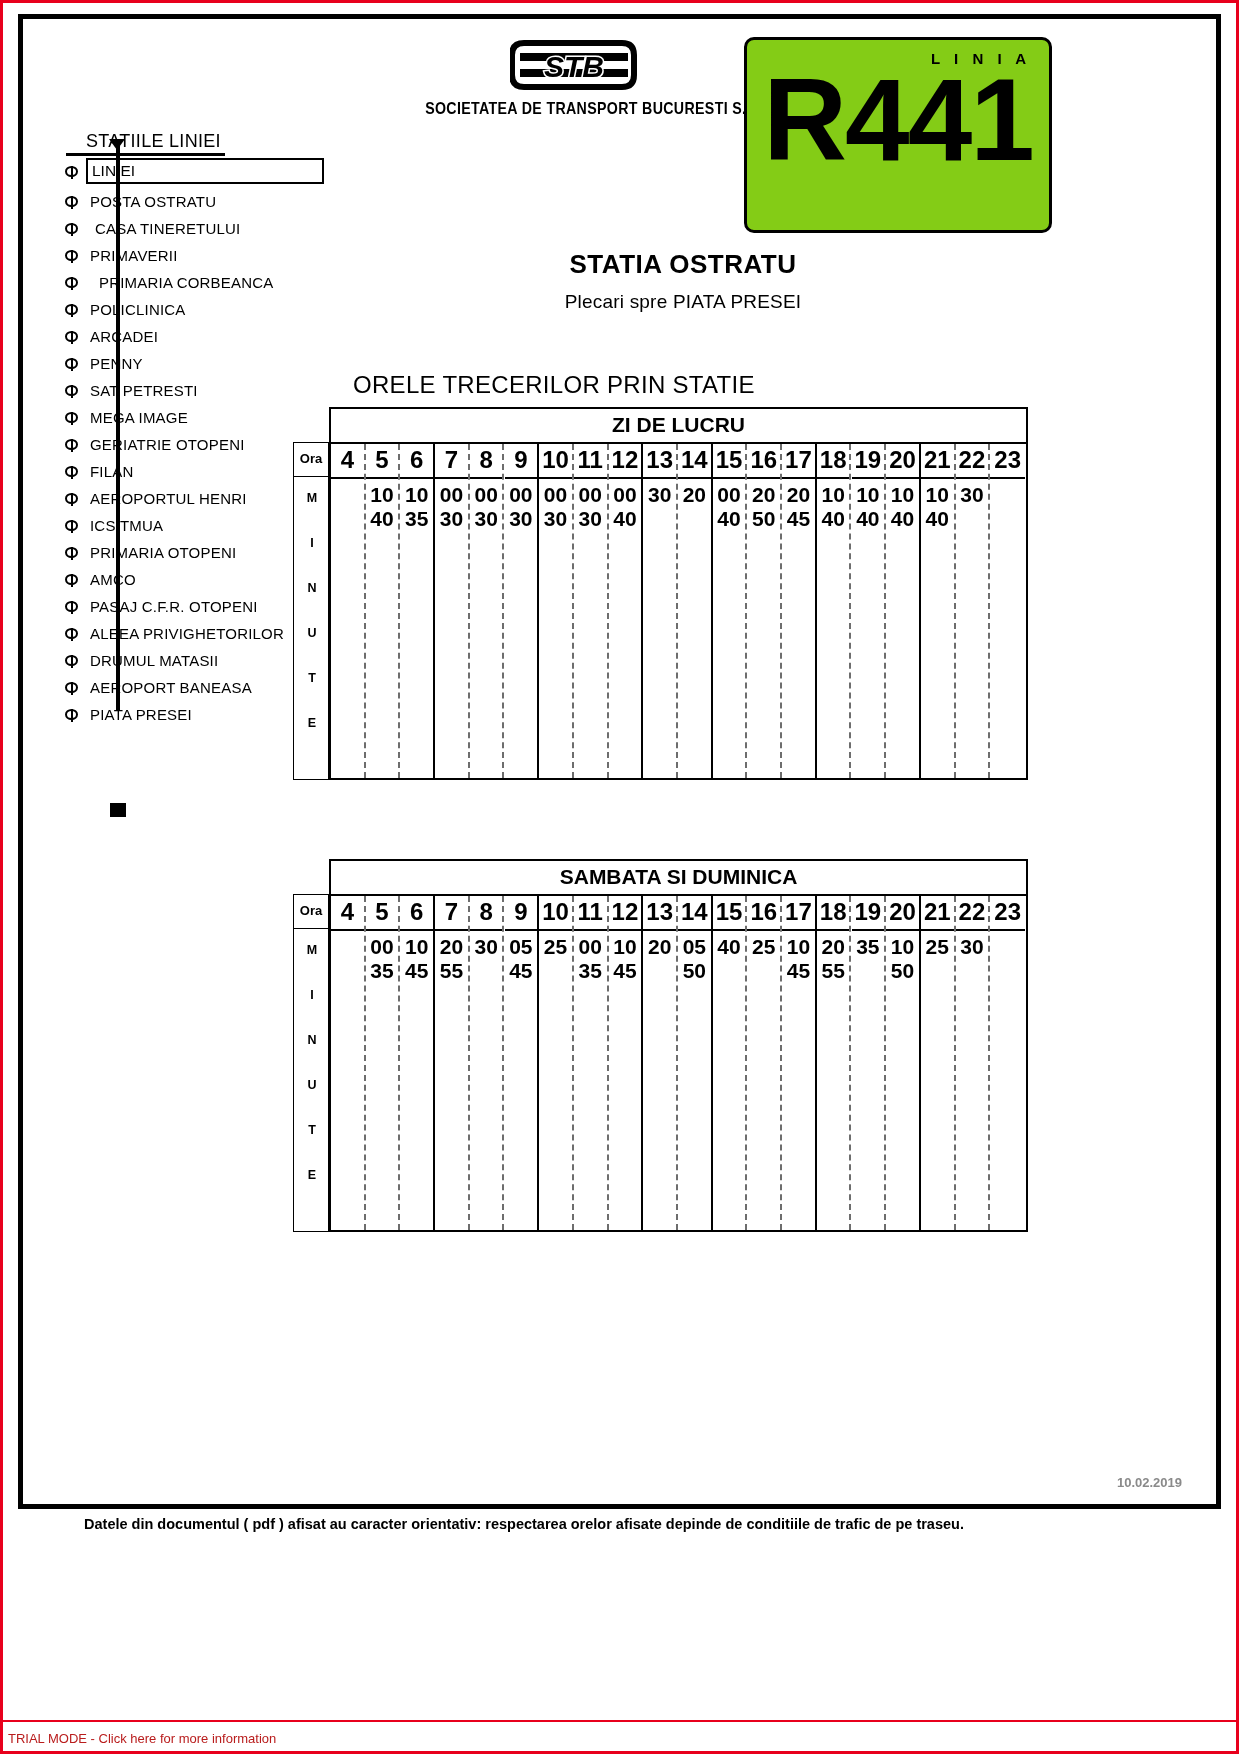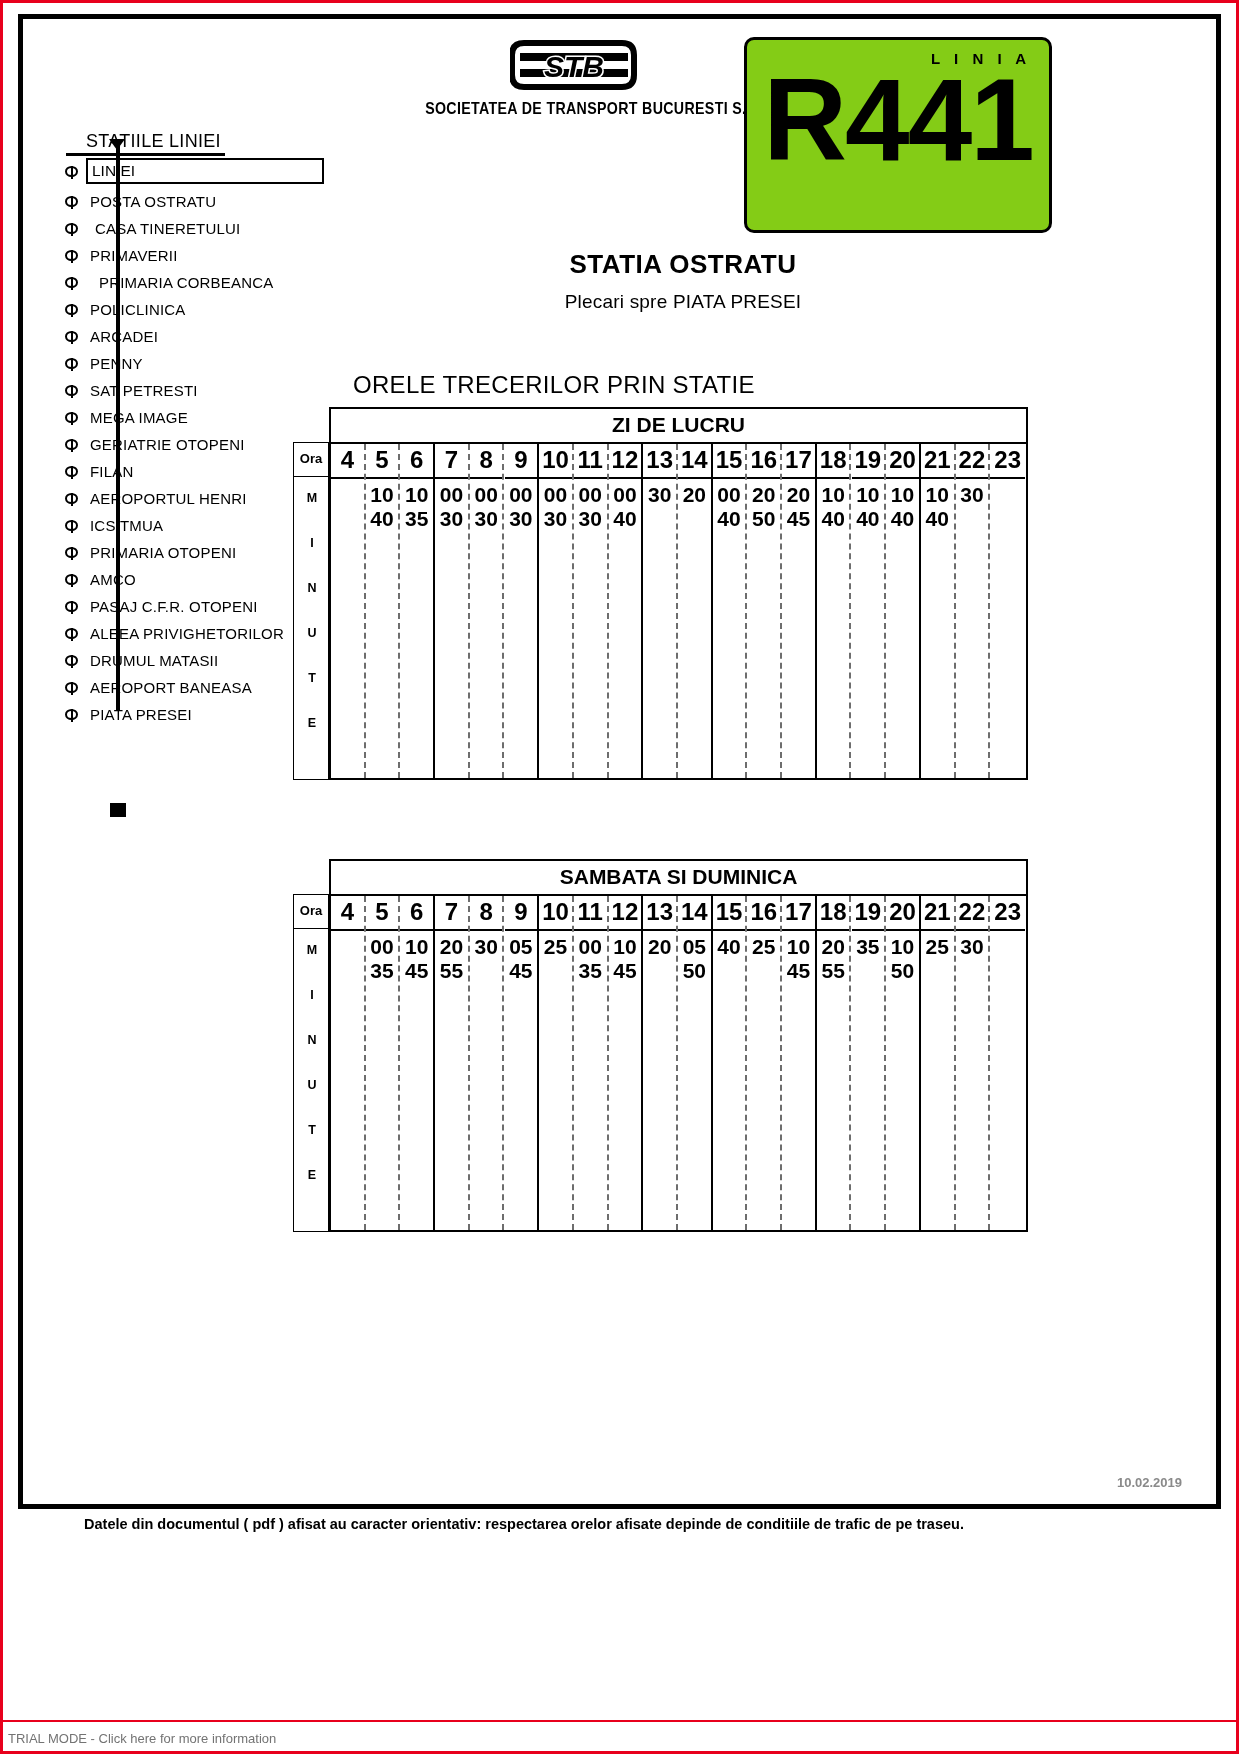--- a/index.html
+++ b/index.html
@@ -60,21 +60,21 @@
   .hcol .hnum{height:33px;line-height:31px;text-align:center;font-size:24px;font-weight:bold;border-bottom:2.5px solid #000;}
   .hcol .mins{padding-top:4px;text-align:center;}
   .hcol .mins div{font-size:21px;font-weight:bold;line-height:24px;height:24px;text-align:center;}
   .sep-solid{border-right:2.5px solid #000;}
   .sep-dash{border-right:2px dashed #6d6d6d;}
 
   .date-stamp{position:absolute;right:34px;bottom:14px;font-size:13px;font-weight:bold;color:#8a8a8a;}
 
   .disclaimer{position:absolute;left:0;top:1516px;width:1048px;text-align:center;font-size:14.5px;font-weight:bold;}
 
-  .trial{position:absolute;left:8px;bottom:8px;font-size:13px;color:#737373;}
+  .trial{position:absolute;left:8px;bottom:8px;font-size:13px;color:#b91c1c;}
   .trial-top{position:absolute;left:0;bottom:32px;width:1239px;height:2px;background:#e8001c;}
 </style>
 </head>
 <body>
 
 <div class="page">
   <div class="red-frame"></div>
 
   <div class="poster">
 

